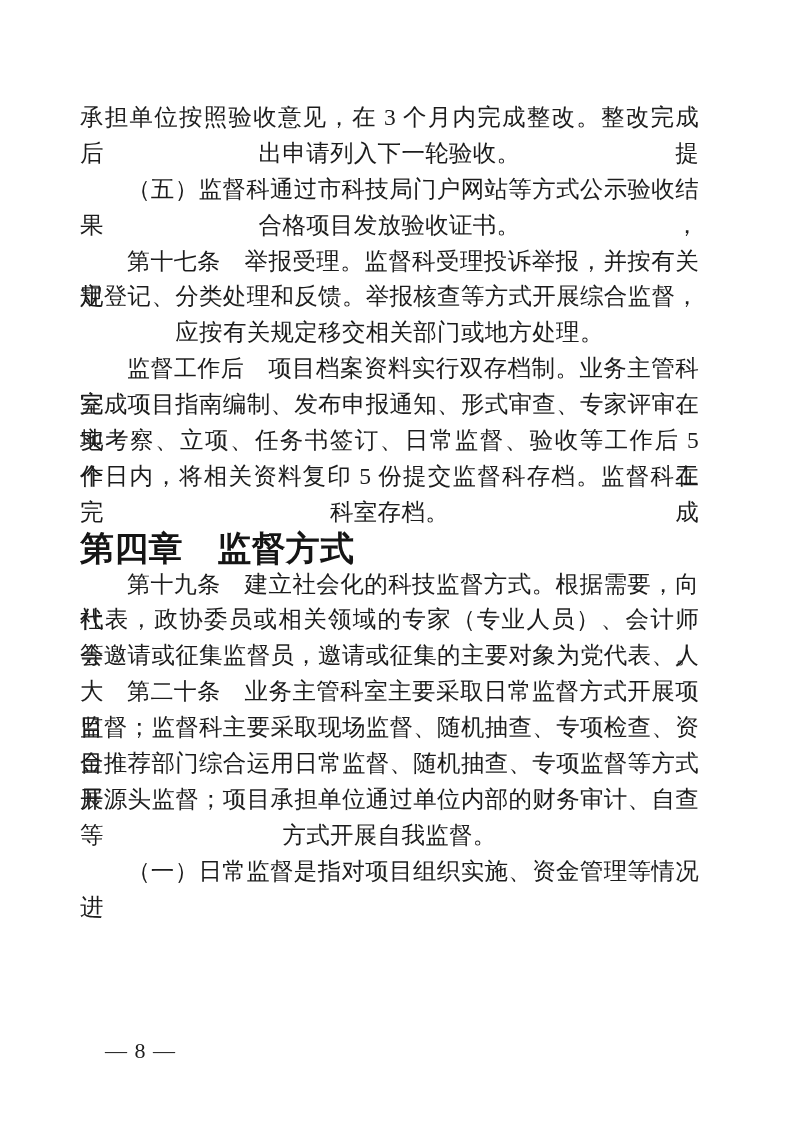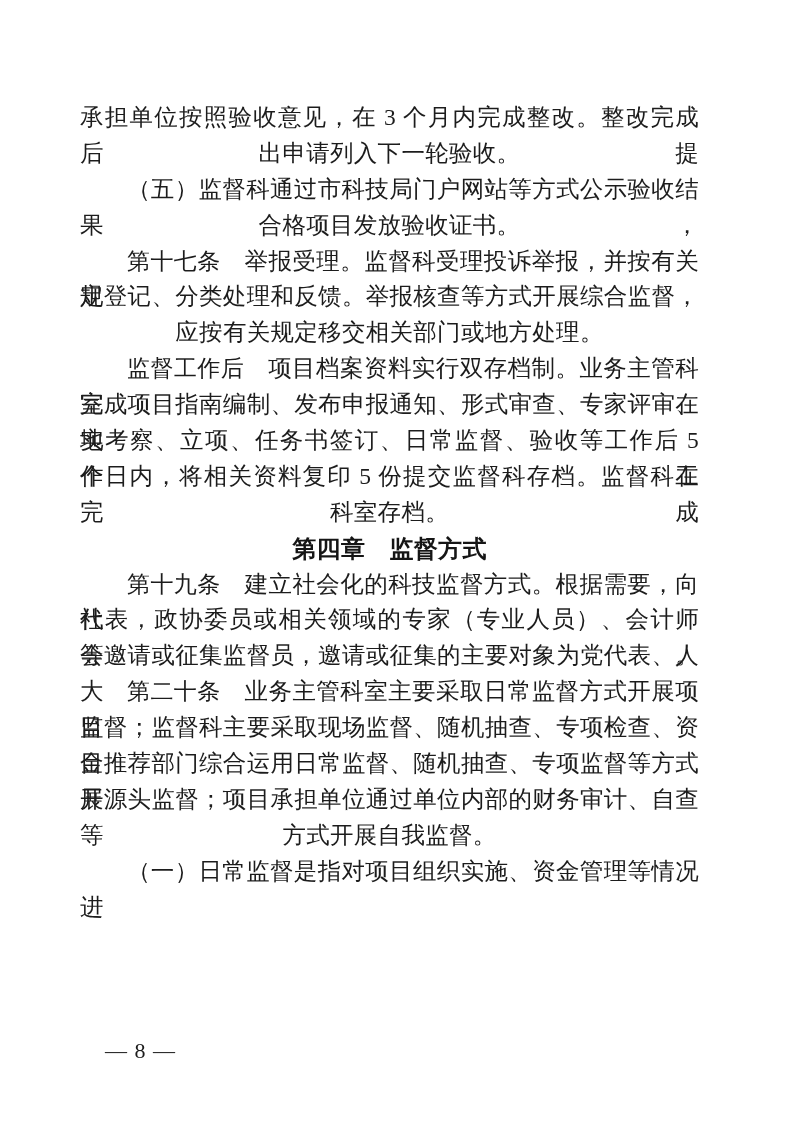--- a/index.html
+++ b/index.html
@@ -42,24 +42,23 @@
   .ind {
     text-indent: 2em;
   }
   .art {
     font-weight: 400;
     font-family: "Liberation Sans", "DejaVu Sans", sans-serif;
     font-size: 23px;
   }
   .chapter {
     height: 35.9px;
-    text-align: center;
     font-weight: 700;
     font-family: "Liberation Sans", "DejaVu Sans", sans-serif;
-    font-size: 24px;
+    font-size: 34px;
     line-height: 35.9px;
     color: #151515;
   }
   .pagenum {
     position: absolute;
     left: 105px;
     top: 1038px;
     font-size: 22px;
     letter-spacing: 1px;
     color: #1c1c1c;

